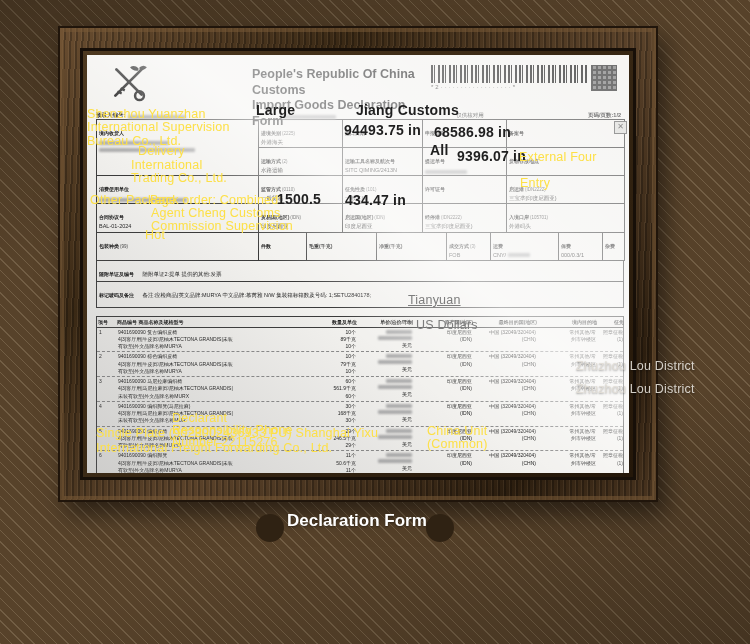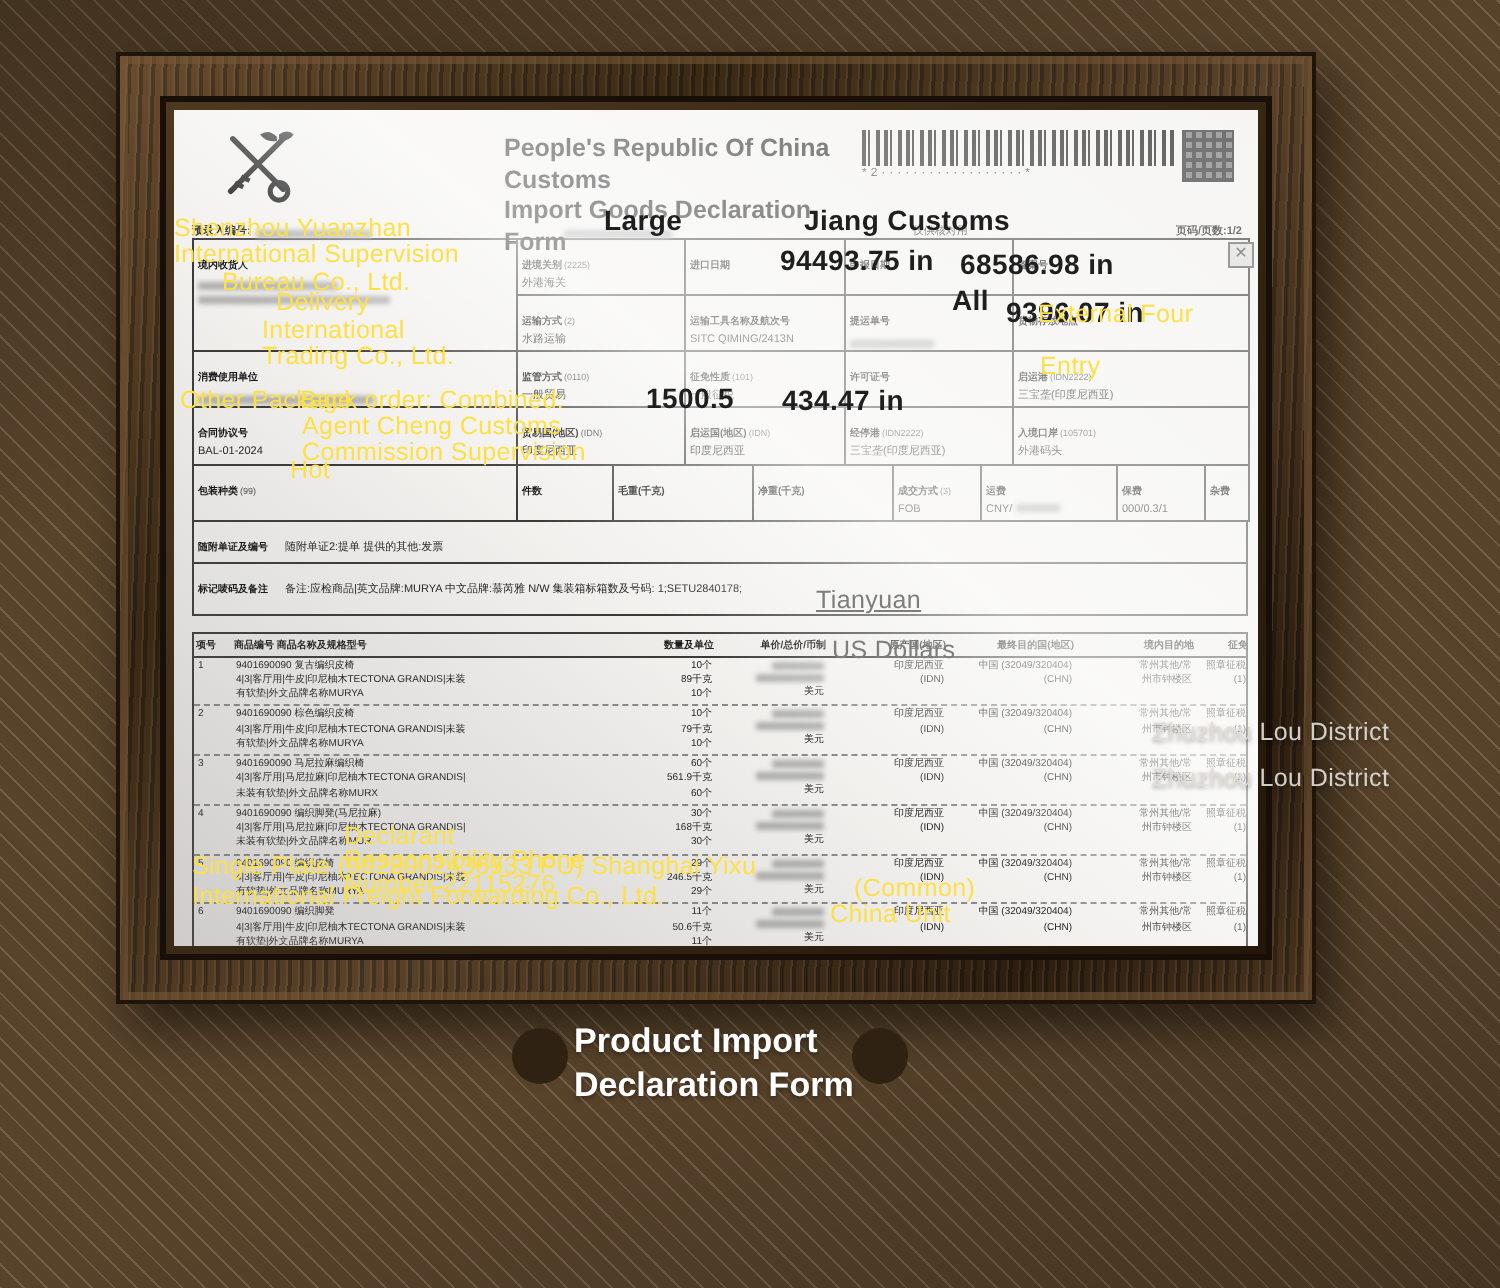--- a/index.html
+++ b/index.html
@@ -72,21 +72,21 @@
   .irow{border-bottom:1px dashed #8a8a8a;}
   .irow:last-child{border-bottom:none;}
   .irow>div{font-size:5px;line-height:1.45;padding:1px 2px;white-space:pre-line;box-sizing:border-box;}
   .c-right{text-align:right;}
   .pricecell .blur{display:block;width:26px;margin:1px 0 2px auto;}
   .pricecell .cur{display:block;text-align:right;}
   .corner-icon{position:absolute;right:2px;top:66px;width:11px;height:11px;border:1px solid #9a9a9a;color:#8e8e8e;
                font-size:8px;line-height:10px;text-align:center;background:#e8e8e6;z-index:6;}
   
   .ovl{position:absolute;z-index:8;font-size:12.5px;font-weight:500;color:#fde047;white-space:nowrap;letter-spacing:.2px;}
-  .ovl.big{font-size:14px;color:#1f1f1f;font-weight:bold;margin-left:46px;}
+  .ovl.big{font-size:14px;color:#1f1f1f;font-weight:bold;}
   .ovl.gray{color:#7d7d7d;}
   .ovl.light{color:rgba(226,221,214,.92);text-shadow:0 1px 2px rgba(0,0,0,.35);}
   
   .caption{position:absolute;left:0;top:508px;width:750px;height:60px;z-index:3;}
   .dot{position:absolute;width:28px;height:28px;border-radius:50%;background:#2f2213;top:6px;}
   .dot.l{left:256px;} .dot.r{left:426px;}
   .caption-text{position:absolute;left:287px;top:2px;color:#fff;font-weight:bold;font-size:17px;line-height:1.3;text-shadow:0 1px 2px rgba(0,0,0,.4);}
 </style>
 </head>
 <body>
@@ -378,21 +378,21 @@
 
       <div class="corner-icon">✕</div>
       <div class="reflection"></div>
     </div>
   </div>
 </div>
 
 <div>
   <span class="ovl" style="left:87px;top:107px;">Shenzhou Yuanzhan</span>
   <span class="ovl" style="left:87px;top:120px;">International Supervision</span>
-  <span class="ovl" style="left:87px;top:134px;margin-left:24px;">Bureau Co., Ltd.</span>
+  <span class="ovl" style="left:87px;top:134px;">Bureau Co., Ltd.</span>
   <span class="ovl" style="left:138px;top:144px;">Delivery</span>
   <span class="ovl" style="left:131px;top:158px;">International</span>
   <span class="ovl" style="left:131px;top:171px;">Trading Co., Ltd.</span>
   <span class="ovl big" style="left:256px;top:102px;">Large</span>
   <span class="ovl big" style="left:356px;top:102px;">Jiang Customs</span>
   <span class="ovl big" style="left:344px;top:122px;">94493.75 in</span>
   <span class="ovl big" style="left:434px;top:124px;">68586.98 in</span>
   <span class="ovl big" style="left:430px;top:142px;">All</span>
   <span class="ovl big" style="left:457px;top:148px;">9396.07 in</span>
   <span class="ovl" style="left:519px;top:150px;">External Four</span>
@@ -406,24 +406,23 @@
   <span class="ovl" style="left:145px;top:228px;">Hot</span>
   <span class="ovl gray" style="left:408px;top:293px;text-decoration:underline;">Tianyuan</span>
   <span class="ovl gray" style="left:416px;top:318px;">US Dollars</span>
   <span class="ovl light" style="left:576px;top:359px;">Zhuzhou Lou District</span>
   <span class="ovl light" style="left:576px;top:382px;">Zhuzhou Lou District</span>
   <span class="ovl" style="left:172px;top:411px;">Declarant</span>
   <span class="ovl" style="left:172px;top:423px;">Responsibility Phone</span>
   <span class="ovl" style="left:172px;top:435px;">Number 22115276</span>
   <span class="ovl" style="left:96px;top:426px;">Single Plate (9023002436933 PU) Shanghai Yixu</span>
   <span class="ovl" style="left:96px;top:441px;">International Freight Forwarding Co., Ltd.</span>
-  <span class="ovl" style="left:415px;top:424px;margin-top:26px;">China Unit</span>
+  <span class="ovl" style="left:427px;top:424px;">China Unit</span>
   <span class="ovl" style="left:427px;top:437px;">(Common)</span>
 </div>
 
 <div class="caption">
   <div class="dot l"></div>
   <div class="dot r"></div>
   <div class="caption-text">
-    <div>Product Import</div>
     <div>Declaration Form</div>
   </div>
 </div>
 
 </body></html>

